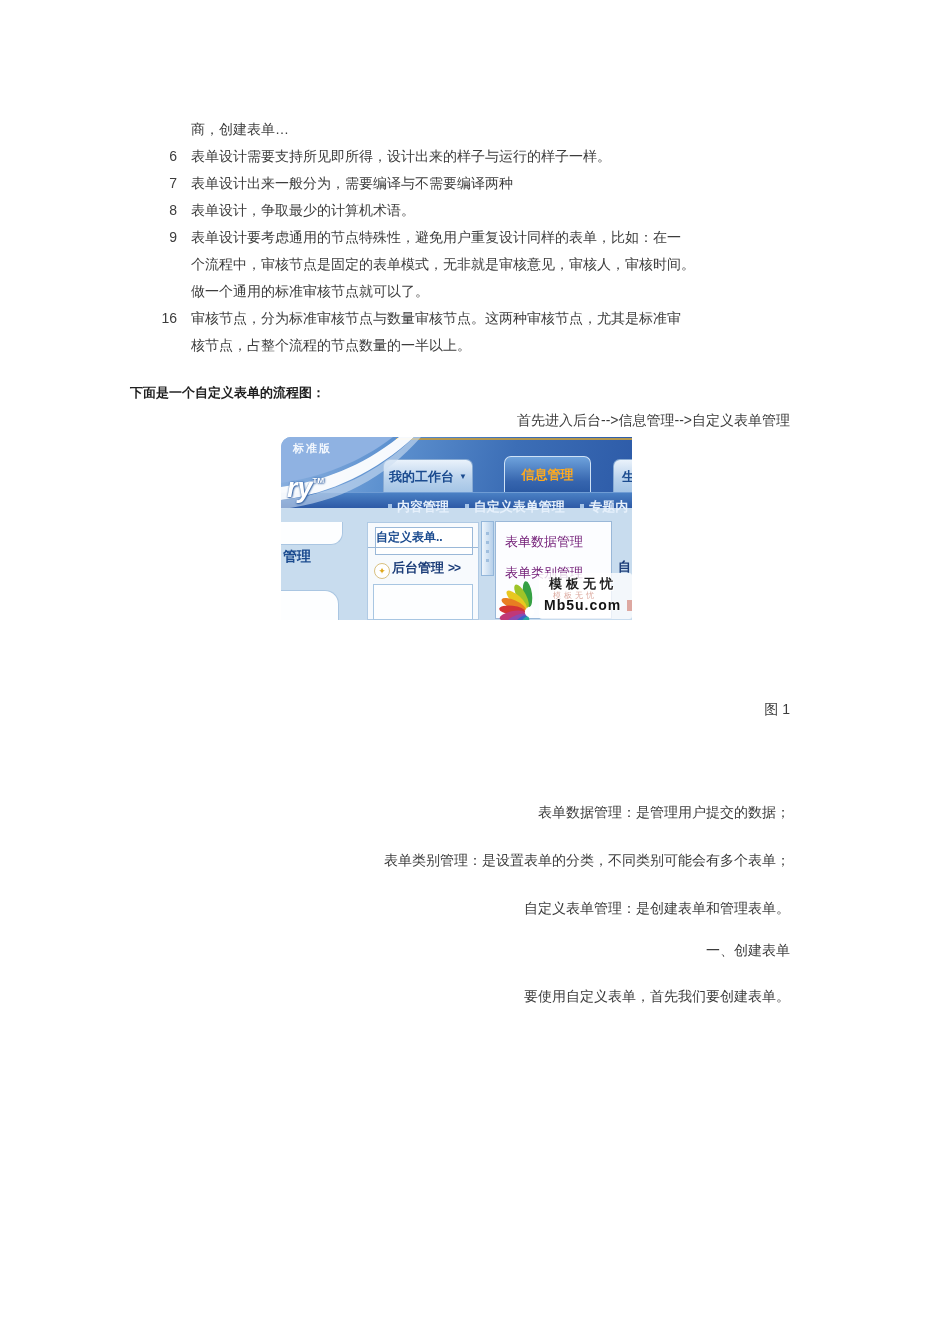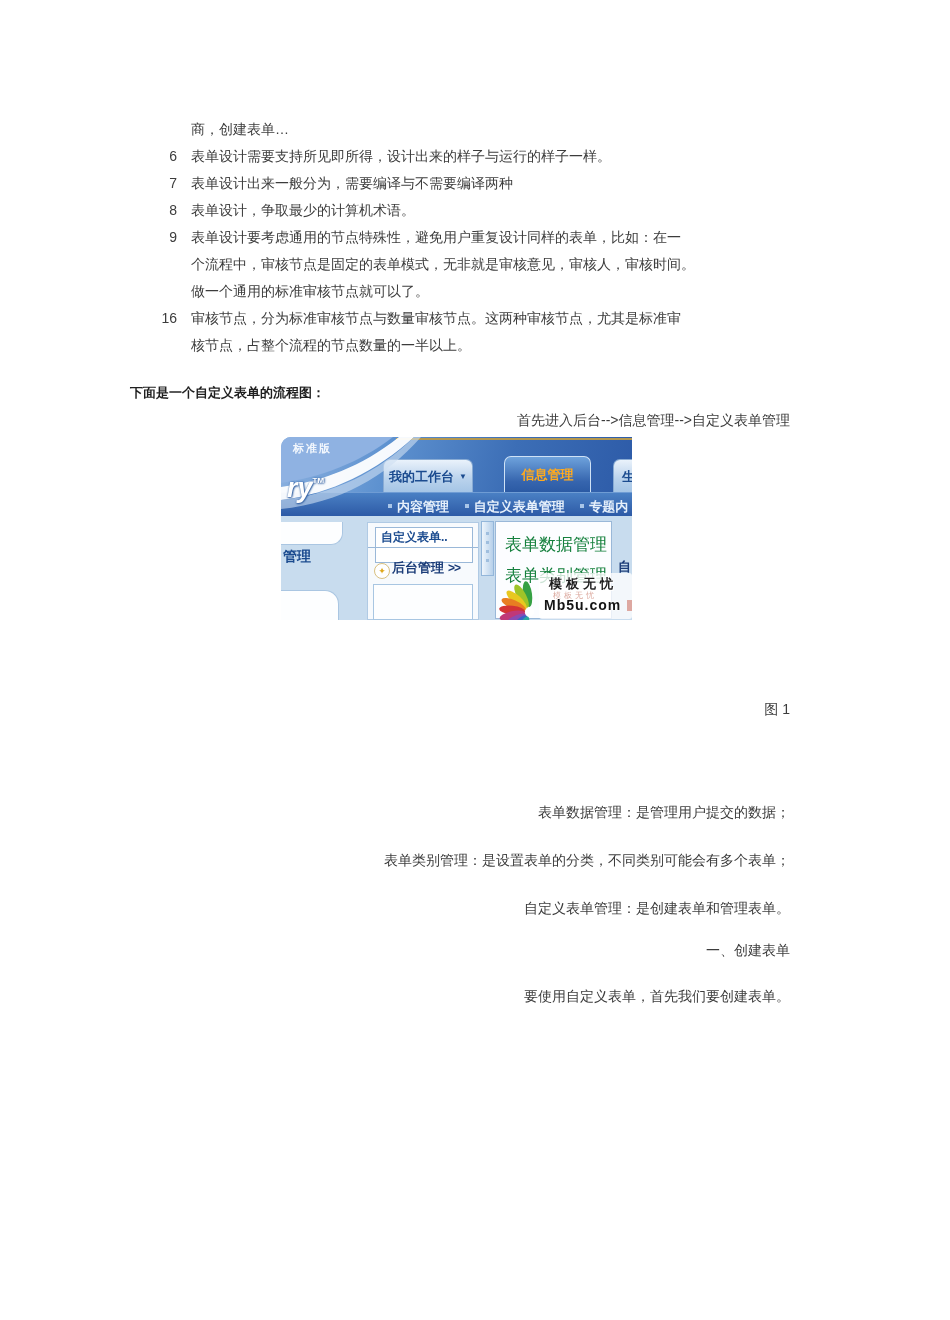--- a/index.html
+++ b/index.html
@@ -32,52 +32,52 @@
   .shot-logo sup{font-size:8px;font-style:normal;vertical-align:14px;}
   .tab{position:absolute;top:22px;height:33px;border-radius:7px 7px 0 0;font-size:13px;font-weight:bold;
        text-align:center;line-height:33px;box-sizing:border-box;z-index:2;white-space:nowrap;}
   .tab-light{background:linear-gradient(#eaf2fb,#b9d2ec 60%,#a5c5e6);color:#1b4b8f;
        border:1px solid #88abd4;border-bottom:none;}
   .tab-arrow{font-size:8px;margin-left:5px;vertical-align:2px;}
   .tab1{left:102px;width:90px;}
   .tab2{left:223px;top:19px;height:36px;width:87px;line-height:36px;color:#ffaa1e;
        background:linear-gradient(#6ea2dc,#3665ae 70%,#2b5aa4);border:1px solid #cfe2f6;border-bottom:none;}
   .tab3{left:332px;width:50px;text-align:left;padding-left:8px;}
-  .shot-menubar{position:absolute;top:55px;left:0;right:0;height:24px;
+  .shot-menubar{position:absolute;top:55px;left:0;right:0;height:16px;
        background:linear-gradient(#4a80c4,#2d5aa6);border-top:1px solid #6f9cd4;box-sizing:border-box;}
   .menu-row{position:absolute;left:107px;top:0;height:28px;line-height:27px;font-size:13px;font-weight:bold;
        color:#e6f0fb;white-space:nowrap;}
   .bullet{display:inline-block;width:4px;height:4px;background:#a9c6e8;margin:0 5px 3px 0;vertical-align:middle;}
   .menu-item{margin-right:12px;}
   
   .shot-bodyarea{position:absolute;top:83px;left:0;right:0;bottom:0;background:#c8dcee;}
   .sb-panel1{position:absolute;left:0;top:2px;width:62px;height:23px;background:#fdfeff;
        border:1px solid #aac6e2;border-left:none;border-top:none;border-radius:0 0 12px 0;box-sizing:border-box;}
   .sb-label{position:absolute;left:2px;top:28px;font-size:14px;font-weight:bold;color:#1b4b8f;}
   .sb-panel2{position:absolute;left:0;top:70px;width:58px;height:32px;background:#fdfeff;
        border:1px solid #aac6e2;border-left:none;border-bottom:none;border-radius:0 14px 0 0;box-sizing:border-box;}
   .midwin{position:absolute;left:86px;top:2px;width:112px;height:98px;background:#f7fafd;
        border:1px solid #b0cae4;box-sizing:border-box;}
-  .midwin-tab{position:absolute;left:7px;top:4px;width:98px;height:36px;line-height:18px;background:#ffffff;
-       border:1px solid #9ab8d8;font-size:12px;font-weight:bold;color:#1b4b8f;padding-left:5px;box-sizing:border-box;white-space:nowrap;overflow:hidden;}
+  .midwin-tab{position:absolute;left:7px;top:4px;width:98px;height:28px;line-height:18px;background:#ffffff;
+       border:1px solid #9ab8d8;font-size:12px;font-weight:bold;color:#1b4b8f;box-sizing:border-box;white-space:nowrap;overflow:hidden;}
   .midwin-hline{position:absolute;left:0;right:0;top:24px;border-top:1px solid #9ab8d8;}
   .navrow{position:absolute;left:6px;top:35px;height:18px;white-space:nowrap;}
   .nav-ico{display:inline-block;width:14px;height:14px;border-radius:50%;background:#ffffff;
        border:1px solid #d8c080;color:#e0a81c;font-size:9px;line-height:14px;text-align:center;vertical-align:-2px;}
   .nav-label{font-size:13px;font-weight:bold;color:#1b3c78;margin-left:2px;}
   .nav-arrows{font-size:12px;font-weight:bold;color:#1b3c78;letter-spacing:-1px;margin-left:4px;}
   .innerbox{position:absolute;left:5px;top:61px;width:100px;height:36px;background:#fdfeff;
        border:1px solid #a8c6e2;box-sizing:border-box;}
   .strip{position:absolute;left:200px;top:1px;width:13px;height:55px;
        background:linear-gradient(90deg,#eef5fc,#b6d0ea);border:1px solid #93b6da;box-sizing:border-box;}
   .strip i{position:absolute;left:4px;top:10px;width:3px;height:3px;background:#9fbede;
        box-shadow:0 9px 0 #9fbede,0 18px 0 #9fbede,0 27px 0 #9fbede;}
   .dropdown{position:absolute;left:214px;top:1px;width:117px;height:98px;background:#fcfdff;
        border:1px solid #9ab8d8;box-sizing:border-box;}
-  .dd-item{position:absolute;left:9px;font-size:17px;color:#15803d;white-space:nowrap;}
+  .dd-item{position:absolute;left:9px;font-size:13px;color:#701a75;white-space:nowrap;}
   .dd-item1{top:11px;}
   .dd-item2{top:42px;}
   .edge-frag{position:absolute;left:337px;top:38px;font-size:13px;font-weight:bold;color:#1b3c78;}
   
   .wm-box{position:absolute;left:258px;top:53px;width:93px;height:46px;background:rgba(255,255,255,.78);border-radius:3px;}
   .wm-logo{position:absolute;left:203px;top:50px;width:62px;height:50px;}
   .wm-name{position:absolute;left:268px;top:55px;font-size:13px;font-weight:bold;color:#1d1d1d;
        letter-spacing:4px;text-shadow:0 0 2px #fff,0 0 2px #fff,1px 1px 0 #fff;white-space:nowrap;}
   .wm-ghost{position:absolute;left:272px;top:70px;font-size:8px;color:rgba(190,95,75,.55);letter-spacing:3px;white-space:nowrap;}
   .wm-site{position:absolute;left:263px;top:77px;font-size:14px;font-weight:bold;color:#141414;

